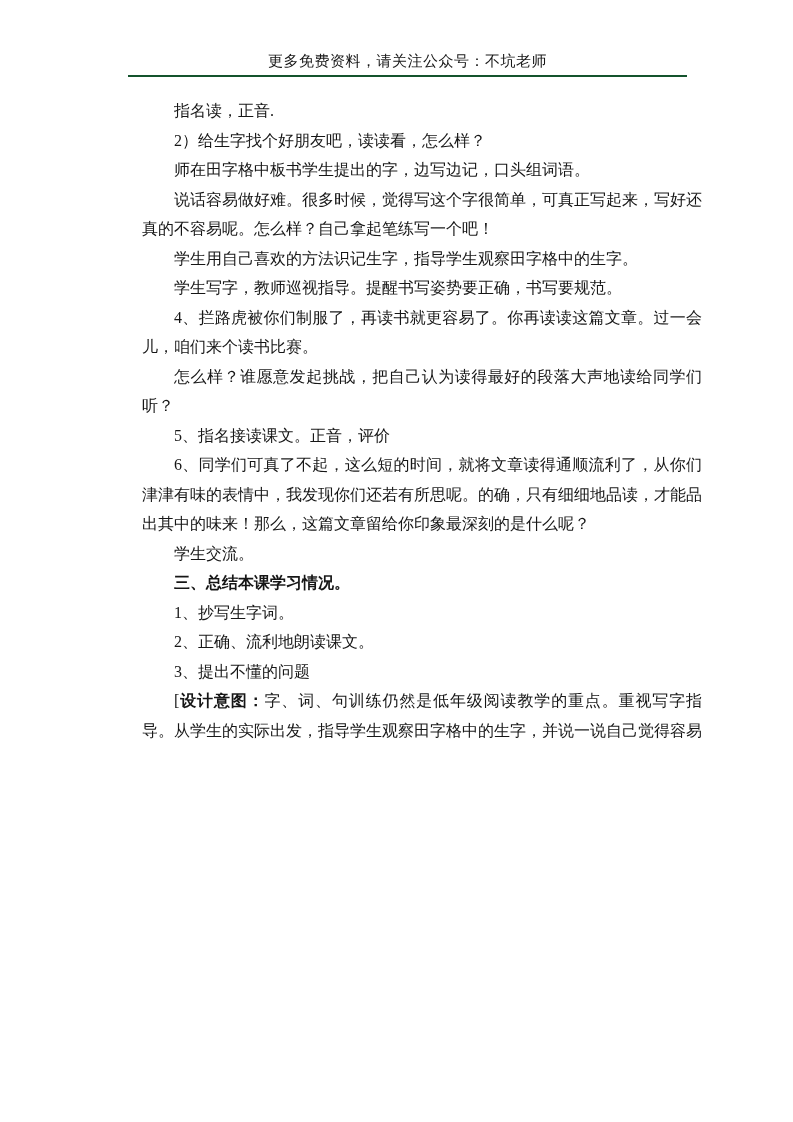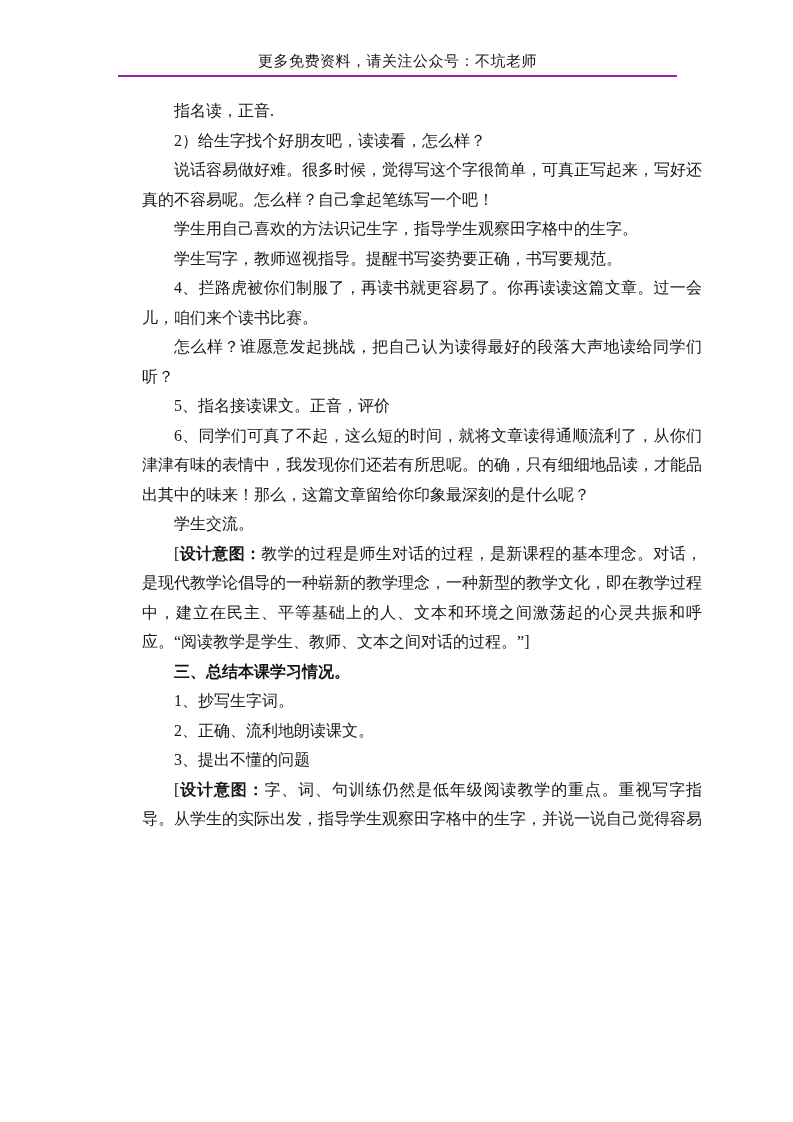--- a/index.html
+++ b/index.html
@@ -12,27 +12,27 @@
     width: 793px;
     height: 1122px;
     background: #ffffff;
     overflow: hidden;
     font-family: "Liberation Serif", "DejaVu Serif", serif;
     color: #161616;
   }
   .header {
     position: absolute;
     top: 50px;
-    left: 118px;
+    left: 128px;
     width: 559px;
     text-align: center;
     font-size: 15px;
     line-height: 22px;
     padding-bottom: 3px;
-    border-bottom: 2px solid #a21caf;
+    border-bottom: 2px solid #14532d;
     letter-spacing: 0.5px;
   }
   .doc-body {
     position: absolute;
     top: 96px;
     left: 118px;
     width: 560px;
     font-size: 16px;
     line-height: 29.5px;
     text-align: justify;
@@ -52,28 +52,28 @@
 </head>
 <body>
 
 <div class="page">
   <div class="header">
     <span>更多免费资料，请关注公众号：不坑老师</span>
   </div>
   <div class="doc-body" id="doc-body">
       <p><span>指名读，正音.</span></p>
       <p><span>2）给生字找个好朋友吧，读读看，怎么样？</span></p>
+      <p><span>师在田字格中板书学生提出的字，边写边记，口头组词语。</span></p>
       <p><span>说话容易做好难。很多时候，觉得写这个字很简单，可真正写起来，写好还真的不容易呢。怎么样？自己拿起笔练写一个吧！</span></p>
       <p><span>学生用自己喜欢的方法识记生字，指导学生观察田字格中的生字。</span></p>
       <p><span>学生写字，教师巡视指导。提醒书写姿势要正确，书写要规范。</span></p>
       <p><span>4、拦路虎被你们制服了，再读书就更容易了。你再读读这篇文章。过一会儿，咱们来个读书比赛。</span></p>
       <p><span>怎么样？谁愿意发起挑战，把自己认为读得最好的段落大声地读给同学们听？</span></p>
       <p><span>5、指名接读课文。正音，评价</span></p>
       <p><span>6、同学们可真了不起，这么短的时间，就将文章读得通顺流利了，从你们津津有味的表情中，我发现你们还若有所思呢。的确，只有细细地品读，才能品出其中的味来！那么，这篇文章留给你印象最深刻的是什么呢？</span></p>
       <p><span>学生交流。</span></p>
-      <p><span>[</span><span class="bold">设计意图：</span><span>教学的过程是师生对话的过程，是新课程的基本理念。对话，是现代教学论倡导的一种崭新的教学理念，一种新型的教学文化，即在教学过程中，建立在民主、平等基础上的人、文本和环境之间激荡起的心灵共振和呼应。“阅读教学是学生、教师、文本之间对话的过程。”]</span></p>
       <p><span class="bold">三、总结本课学习情况。</span></p>
       <p><span>1、抄写生字词。</span></p>
       <p><span>2、正确、流利地朗读课文。</span></p>
       <p><span>3、提出不懂的问题</span></p>
       <p><span>[</span><span class="bold">设计意图：</span><span>字、词、句训练仍然是低年级阅读教学的重点。重视写字指导。从学生的实际出发，指导学生观察田字格中的生字，并说一说自己觉得容易</span></p>
     </div>
 </div>
 
 </body></html>

